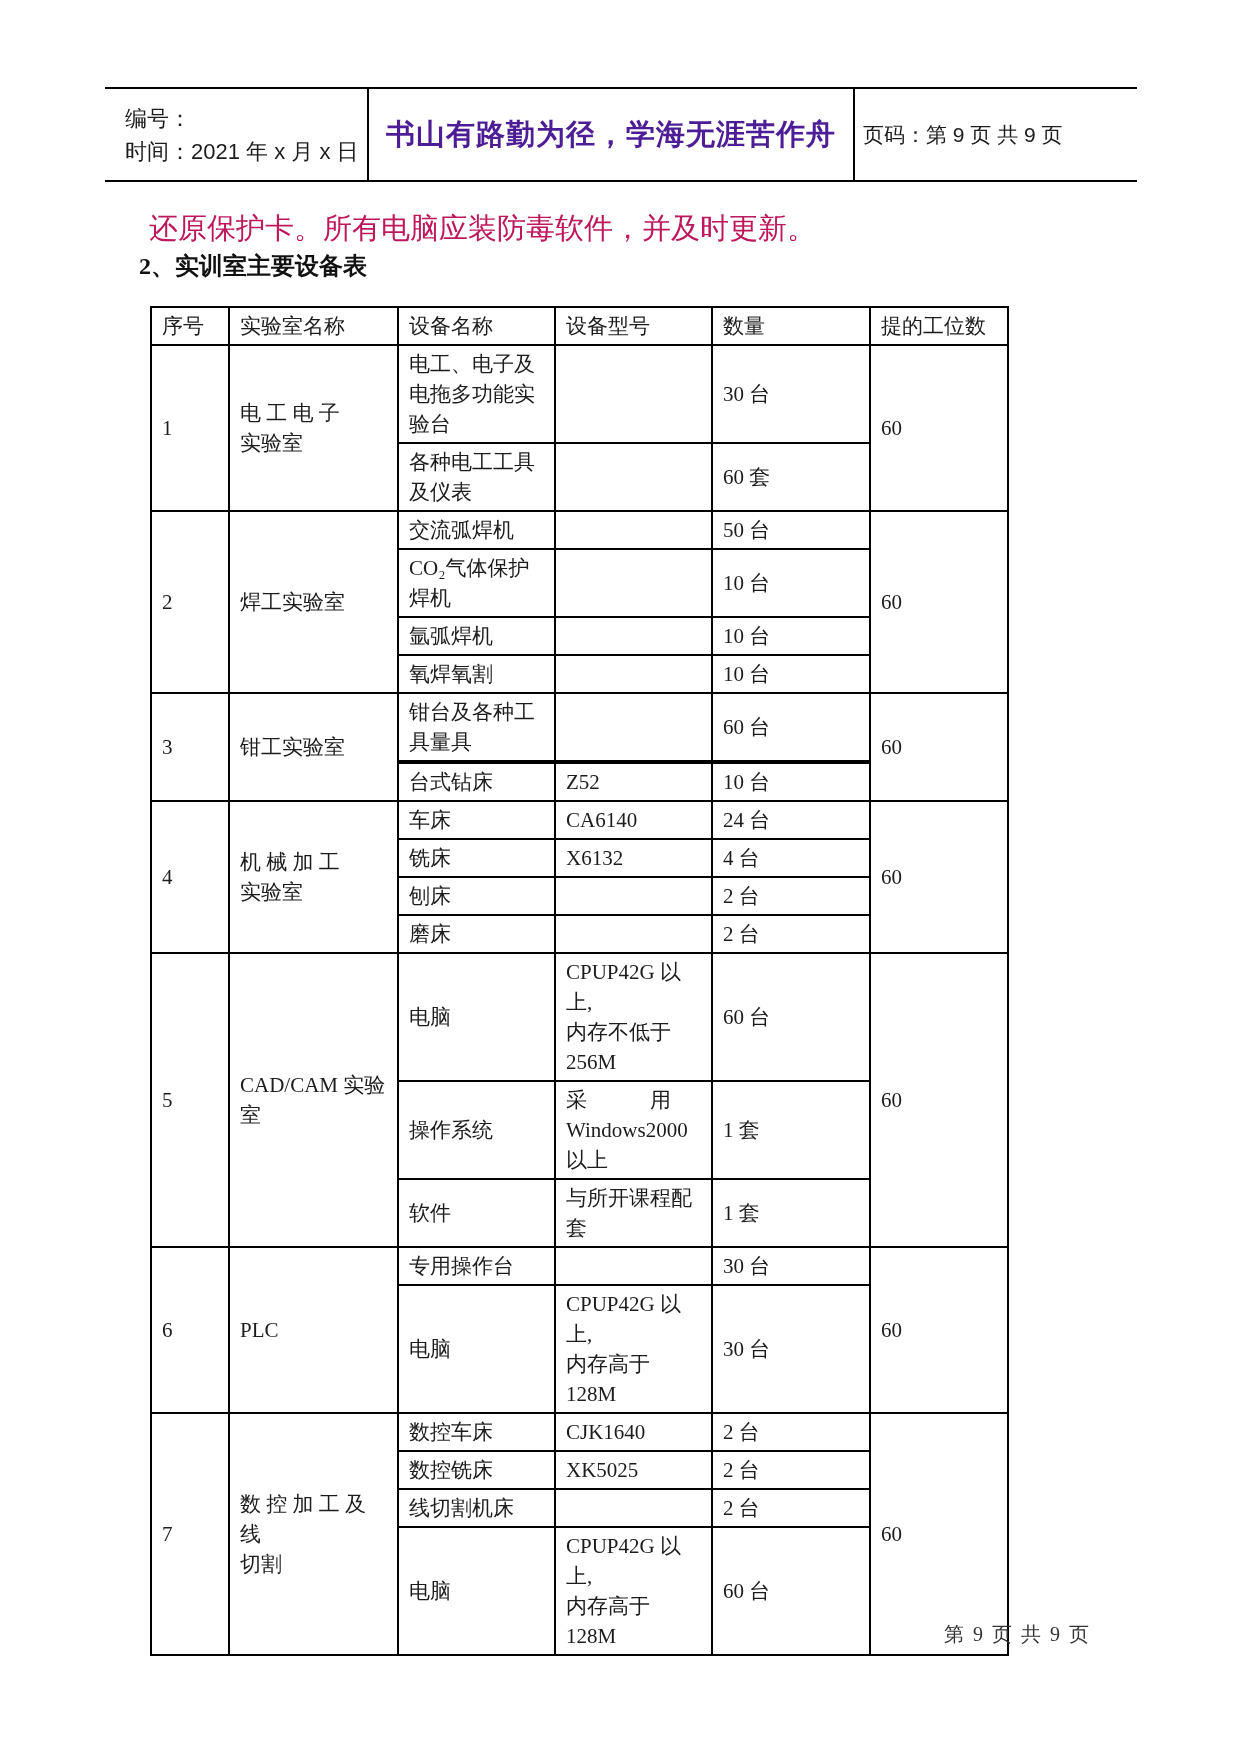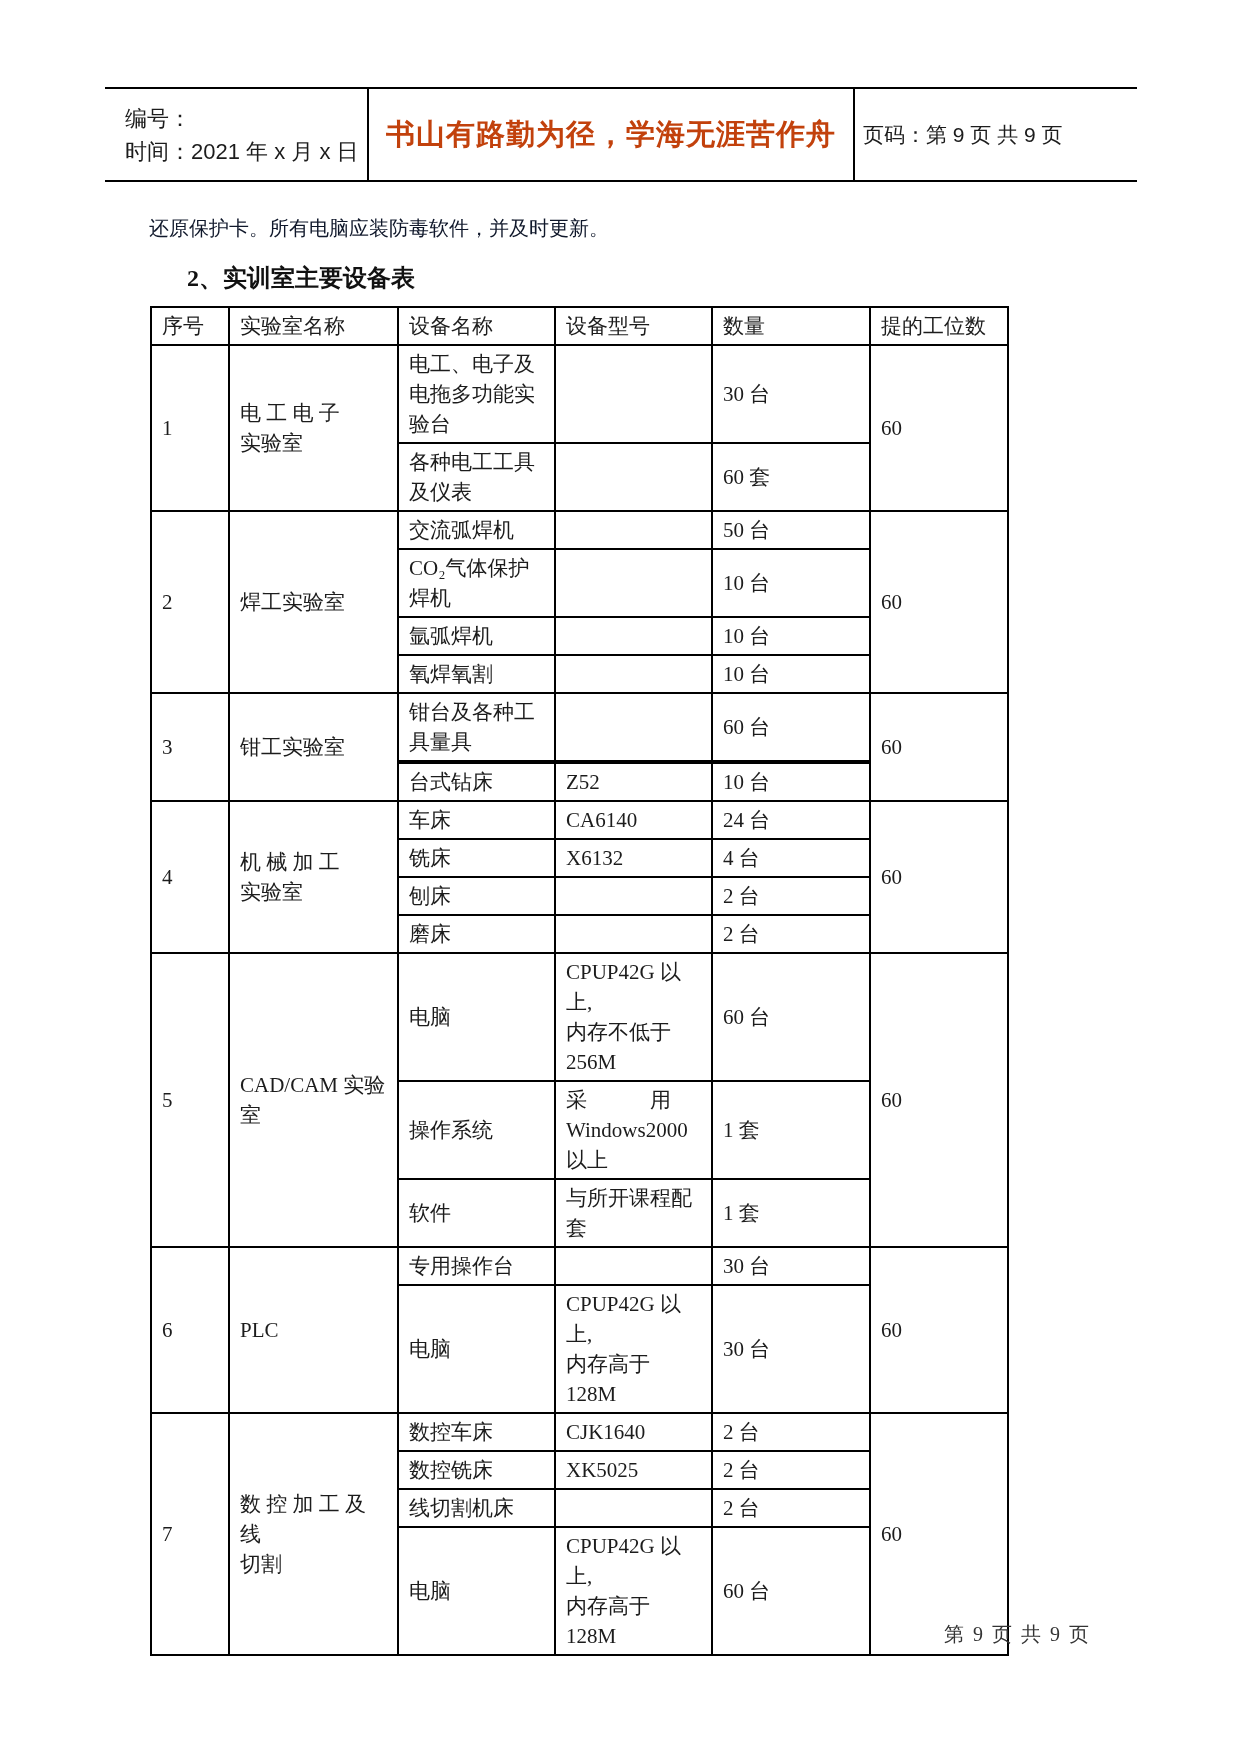--- a/index.html
+++ b/index.html
@@ -56,32 +56,31 @@
     padding-left: 8px;
     font-family: "Liberation Sans", sans-serif;
     font-size: 21px;
   }
 
   
   .paragraph {
     position: absolute;
     left: 149px;
     top: 212px;
-    font-size: 20px;
+    font-size: 29px;
     line-height: 32px;
-    color: #0f172a;
+    color: #be185d;
   }
   .heading {
     position: absolute;
     left: 139px;
-    top: 262px;
+    top: 250px;
     font-size: 24px;
     font-weight: bold;
     color: #111;
-    margin-left: 48px;
   }
 
   
   table.equip-table {
     position: absolute;
     left: 150px;
     top: 306px;
     width: 857px;
     border-collapse: collapse;
     table-layout: fixed;
@@ -120,21 +119,21 @@
 <body>
 
 <div class="page">
 
   <div class="doc-header">
     <div class="hcell hleft">
       <div>编号：</div>
       <div>时间：2021 年 x 月 x 日</div>
     </div>
     <div class="hcell hmid">
-      <div class="slogan" style="color: #c2410c;">书山有路勤为径，学海无涯苦作舟</div>
+      <div class="slogan" style="color: #4c1d95;">书山有路勤为径，学海无涯苦作舟</div>
     </div>
     <div class="hcell hright">
       <div>页码：第 9 页  共 9 页</div>
     </div>
   </div>
 
   <div class="paragraph">还原保护卡。所有电脑应装防毒软件，并及时更新。</div>
 
   <div class="heading">2、实训室主要设备表</div>
 

